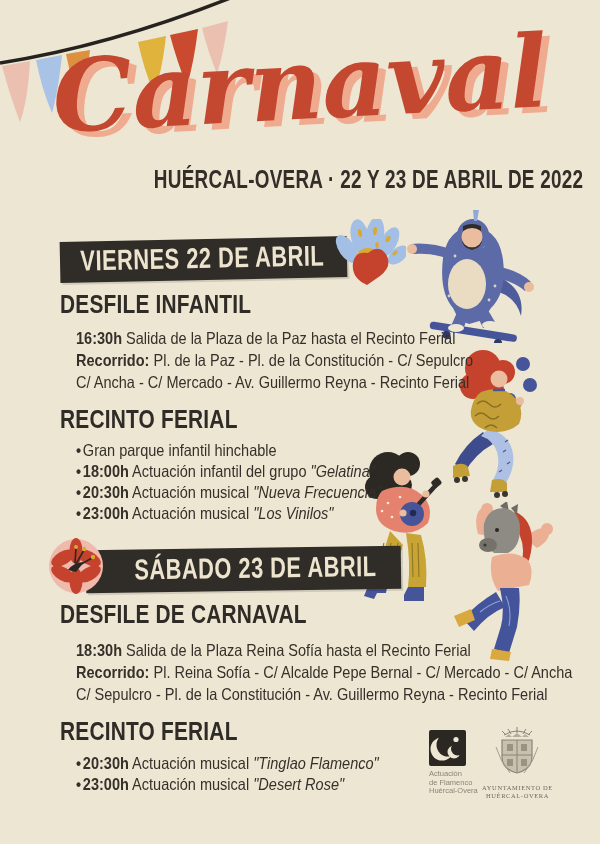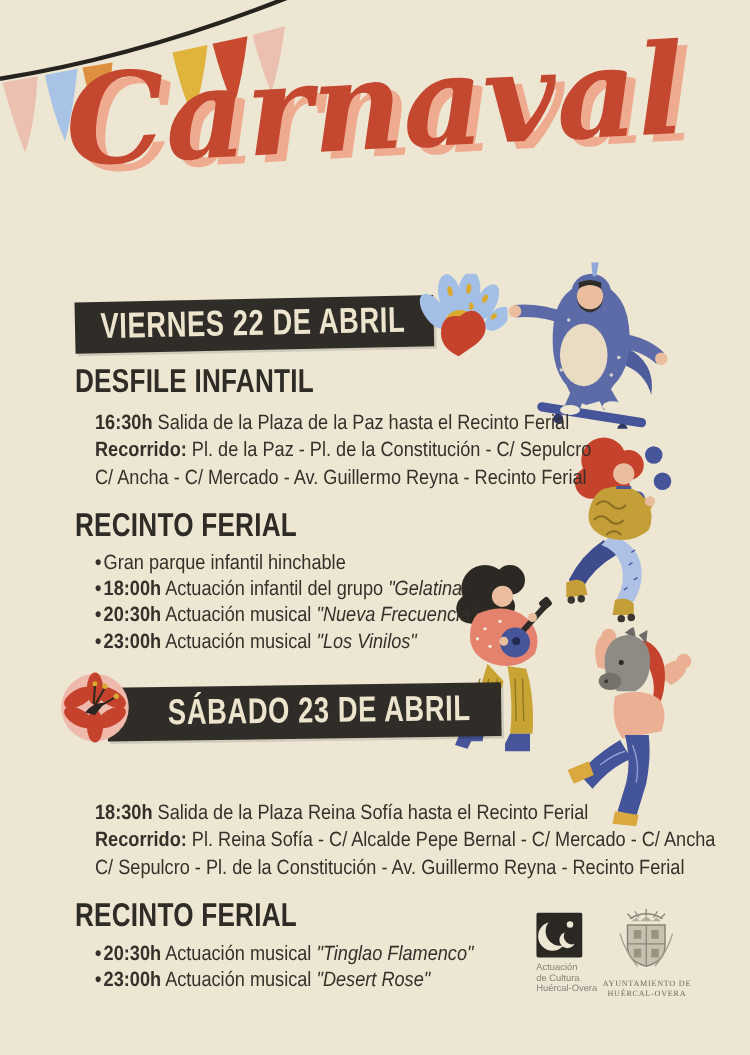--- a/index.html
+++ b/index.html
@@ -44,20 +44,23 @@
     <path d="M2,66 L30,61 Q28,100 20,122 Q10,96 2,66 Z" fill="#EBC0B1"></path>
     <path d="M36,60 L62,55 Q58,92 52,113 Q42,90 36,60 Z" fill="#A9C3E6"></path>
     <path d="M66,54 L90,50 Q87,82 80,101 Q71,80 66,54 Z" fill="#DD9040"></path>
     <path d="M138,42 L166,36 Q162,72 154,93 Q144,70 138,42 Z" fill="#DFB33C"></path>
     <path d="M170,35 L198,29 Q194,62 187,86 Q177,62 170,35 Z" fill="#C94A2F"></path>
     <path d="M202,28 L228,21 Q224,52 217,74 Q208,52 202,28 Z" fill="#EBC0B1"></path>
     <path d="M0,63 Q120,44 250,-10" stroke="#26231F" stroke-width="3.5" fill="none"></path>
   </svg>
 
   <div class="title">Carnaval</div>
+  <div class="subtitle">
+    <span>HUÉRCAL-OVERA · 22 Y 23 DE ABRIL DE 2022</span>
+  </div>
 
   <div class="badge" style="left:60px;top:239px;padding:6px 16px 8px 14px;transform:rotate(-1.2deg);">
     <span class="badge-text">VIERNES 22 DE ABRIL</span>
   </div>
 
   <svg class="abs" style="left:332px;top:219px;z-index:6" width="74" height="74" viewBox="0 0 74 74">
     <g fill="#A3BFE5">
       <ellipse cx="15" cy="30" rx="8" ry="16" transform="rotate(-34 15 30)"></ellipse>
       <ellipse cx="28" cy="18" rx="9" ry="18" transform="rotate(-12 28 18)"></ellipse>
       <ellipse cx="43" cy="16" rx="9" ry="18" transform="rotate(8 43 16)"></ellipse>
@@ -130,20 +133,23 @@
     <g stroke="#2A2622" stroke-width="1.6" fill="none">
       <path d="M28,28 L36,14"></path>
         <path d="M30,30 L44,22"></path>
         <path d="M27,27 L28,12"></path>
     </g>
     <circle cx="36" cy="13" r="2.2" fill="#D9A930"></circle>
     <circle cx="45" cy="21" r="2.2" fill="#D9A930"></circle>
     <circle cx="28" cy="11" r="2" fill="#D9A930"></circle>
   </svg>
 
+  <div class="h2-wrap" style="left:60px;top:602px;">
+    <span class="h2">DESFILE DE CARNAVAL</span>
+  </div>
 
   <div class="copy" style="top:639px;">
     <div class="line">
       <span class="b">18:30h</span>
       <span>Salida de la Plaza Reina Sofía hasta el Recinto Ferial</span>
     </div>
     <div class="line">
       <span class="b">Recorrido:</span>
       <span>Pl. Reina Sofía - C/ Alcalde Pepe Bernal - C/ Mercado - C/ Ancha</span>
     </div>
@@ -296,21 +302,21 @@
   <svg class="abs" style="left:429px;top:730px;z-index:5" width="37" height="37" viewBox="0 0 37 37">
     <rect x="0" y="0" width="37" height="36" rx="2" fill="#2B2824"></rect>
     <circle cx="13" cy="19" r="11.5" fill="#EDE6D3"></circle>
     <circle cx="19" cy="15" r="11.5" fill="#2B2824"></circle>
     <circle cx="25" cy="22" r="6.5" fill="#EDE6D3"></circle>
     <circle cx="28.5" cy="19" r="6.5" fill="#2B2824"></circle>
     <circle cx="27" cy="9.5" r="2.6" fill="#EDE6D3"></circle>
   </svg>
   <div class="cap" style="left:429px;top:770px;width:70px;">
     <div>Actuación</div>
-    <div>de Cultura</div>
+    <div>de Flamenco</div>
     <div>Huércal-Overa</div>
   </div>
 
   <svg class="abs" style="left:494px;top:727px;z-index:5" width="46" height="54" viewBox="0 0 46 54">
     <g stroke="#8A8478" fill="none" stroke-width="1">
       <path d="M10,8 q13,-8 26,0"></path>
       <path d="M8,4 l4,4 M14,2 l3,5 M23,0 l0,6 M32,2 l-3,5 M38,4 l-4,4"></path>
     </g>
     <path d="M11,10 l4,-3 3,3 5,-4 5,4 3,-3 4,3 z" fill="#B4AC9C"></path>
     <path d="M8,13 h30 v17 q0,12 -15,16 q-15,-4 -15,-16 z" fill="#C8C1B0" stroke="#8A8478" stroke-width="1.2"></path>

